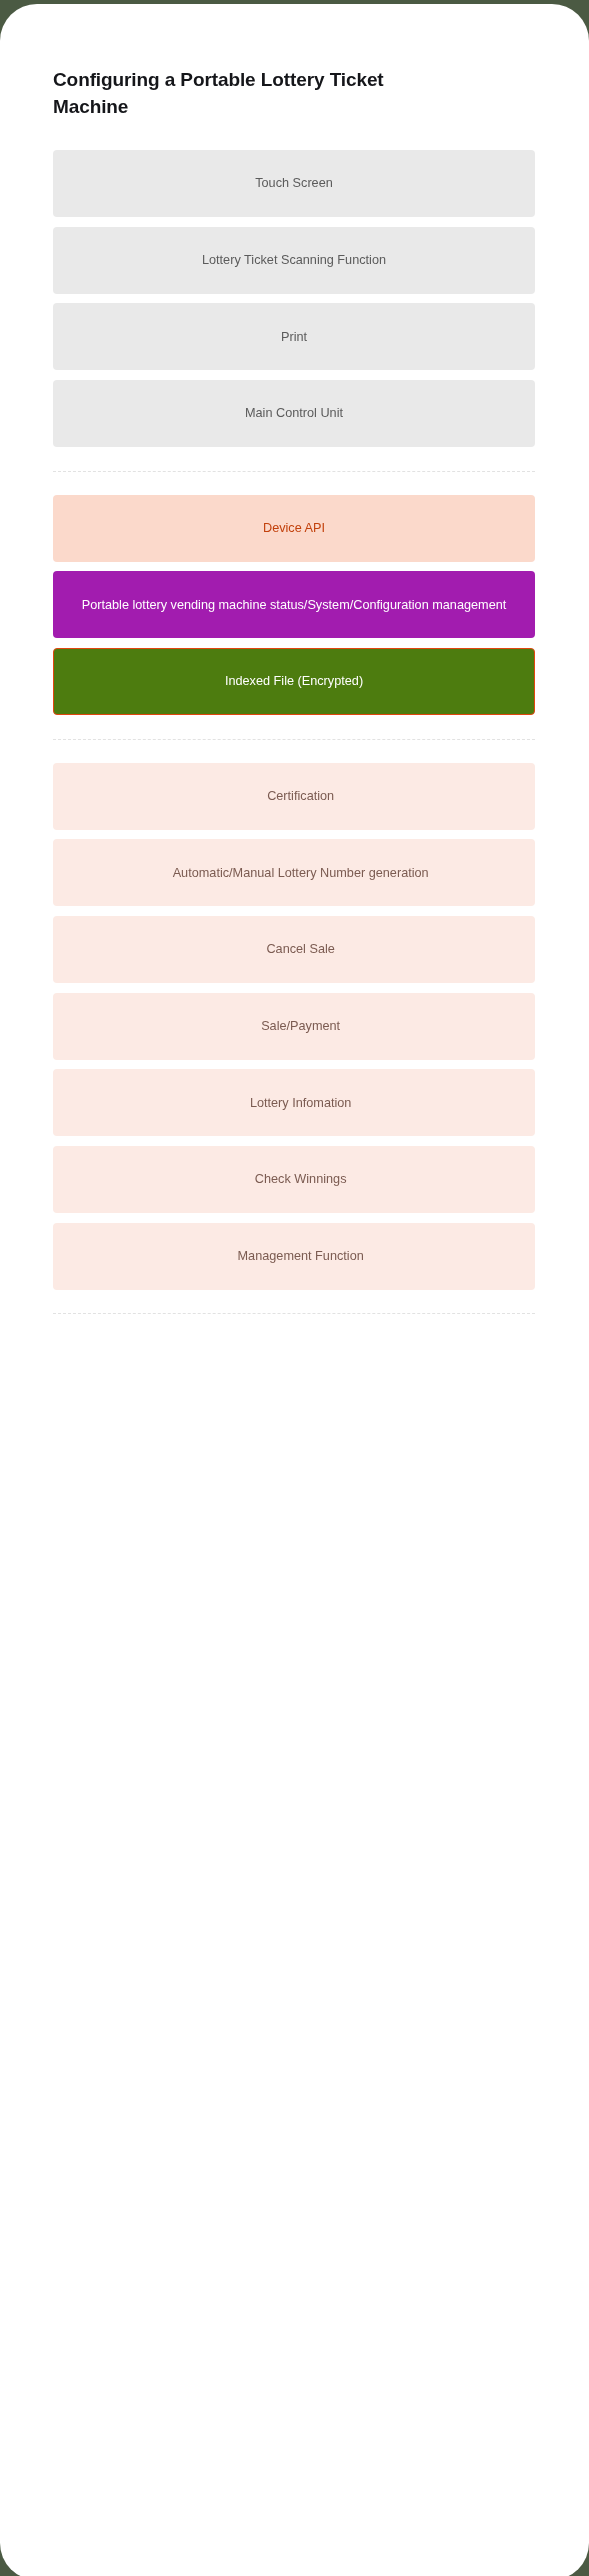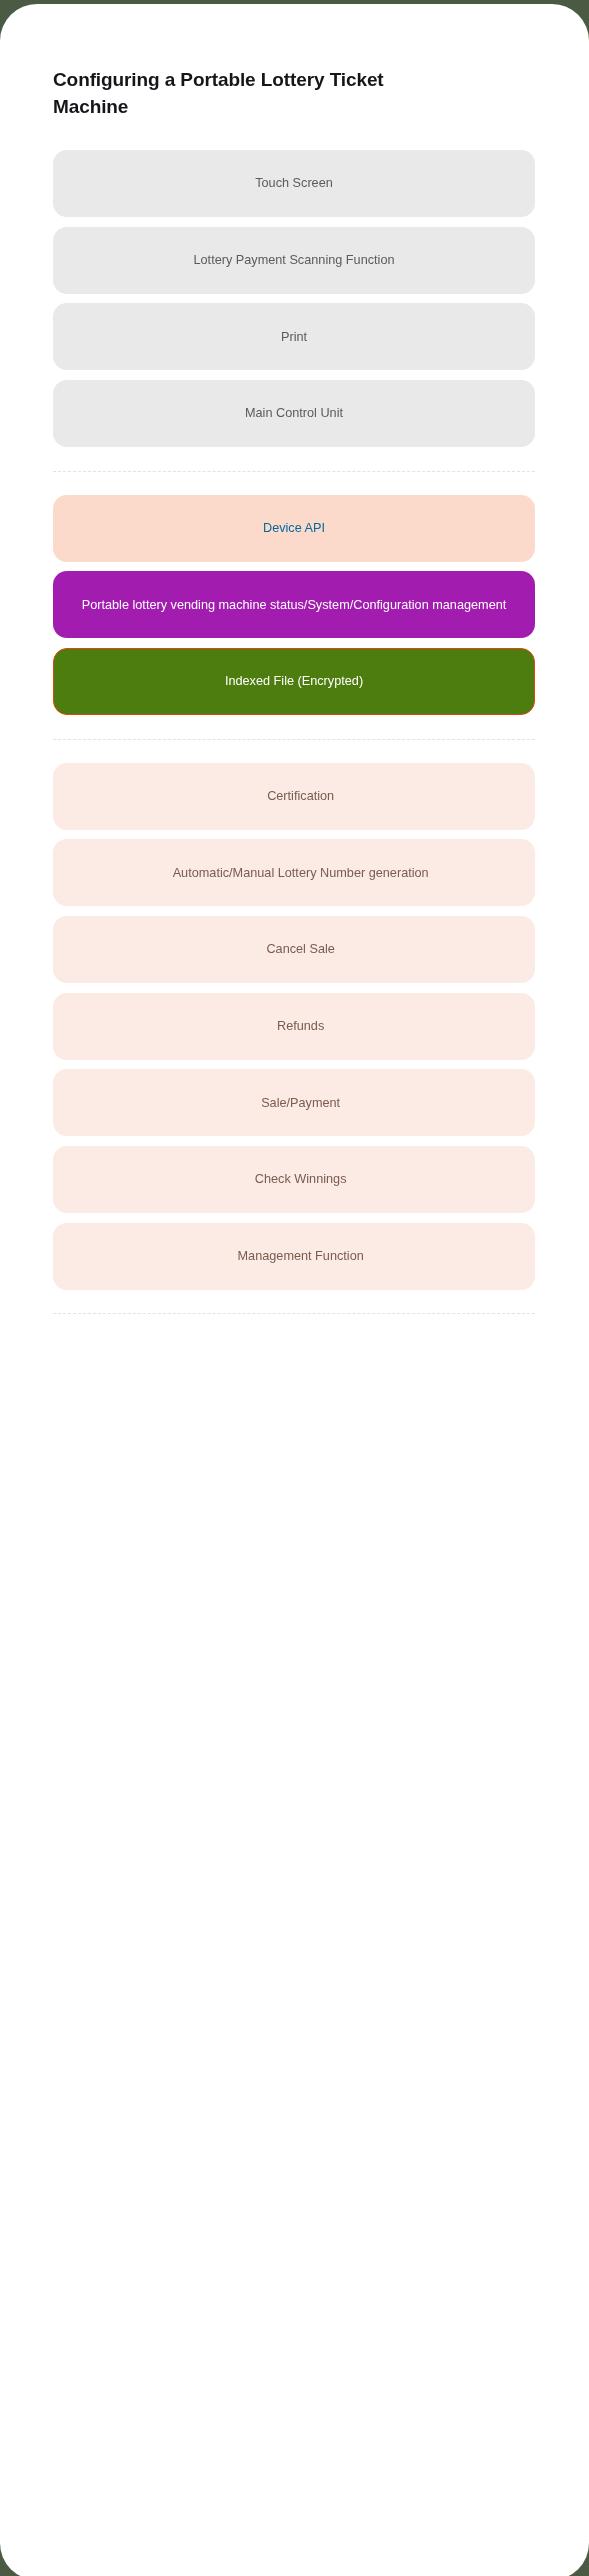--- a/index.html
+++ b/index.html
@@ -44,21 +44,21 @@
 
   .section {
     margin: 0;
     padding: 0;
   }
   .section.first { padding-top: 29px; }
 
   .node {
     width: 482px;
     min-height: 67px;
-    border-radius: 14px;
+    border-radius: 4px;
     display: flex;
     align-items: center;
     justify-content: center;
     text-align: center;
     box-sizing: border-box;
     padding: 8.5px 15.7px;
     margin-bottom: 9.7px;
     font-size: 12.7px;
     line-height: 1.42;
   }
@@ -66,21 +66,21 @@
 
   
   .node.hardware {
     background: #e9e9e9;
     color: #5b5b5b;
   }
 
   
   .node.api {
     background: #fbd9cb;
-    color: #0369a1;
+    color: #c2410c;
   }
   .node.status {
     background: #a21caf;
     color: #ffffff;
   }
   .node.indexed {
     background: #4d7c0f;
     color: #ffffff;
     border: 1.2px solid #e1460f;
   }
@@ -107,21 +107,21 @@
 <div class="card">
   <div class="inner">
 
     <h1 class="page-title">Configuring a Portable Lottery Ticket Machine</h1>
 
     <div class="section first">
       <div class="node hardware">
         <span>Touch Screen</span>
       </div>
       <div class="node hardware">
-        <span>Lottery Payment Scanning Function</span>
+        <span>Lottery Ticket Scanning Function</span>
       </div>
       <div class="node hardware">
         <span>Print</span>
       </div>
       <div class="node hardware">
         <span>Main Control Unit</span>
       </div>
     </div>
 
     <div class="divider"></div>
@@ -144,24 +144,24 @@
       <div class="node feature">
         <span>Certification</span>
       </div>
       <div class="node feature">
         <span>Automatic/Manual Lottery Number generation</span>
       </div>
       <div class="node feature">
         <span>Cancel Sale</span>
       </div>
       <div class="node feature">
-        <span>Refunds</span>
+        <span>Sale/Payment</span>
       </div>
       <div class="node feature">
-        <span>Sale/Payment</span>
+        <span>Lottery Infomation</span>
       </div>
       <div class="node feature">
         <span>Check Winnings</span>
       </div>
       <div class="node feature">
         <span>Management Function</span>
       </div>
     </div>
 
     <div class="divider"></div>

